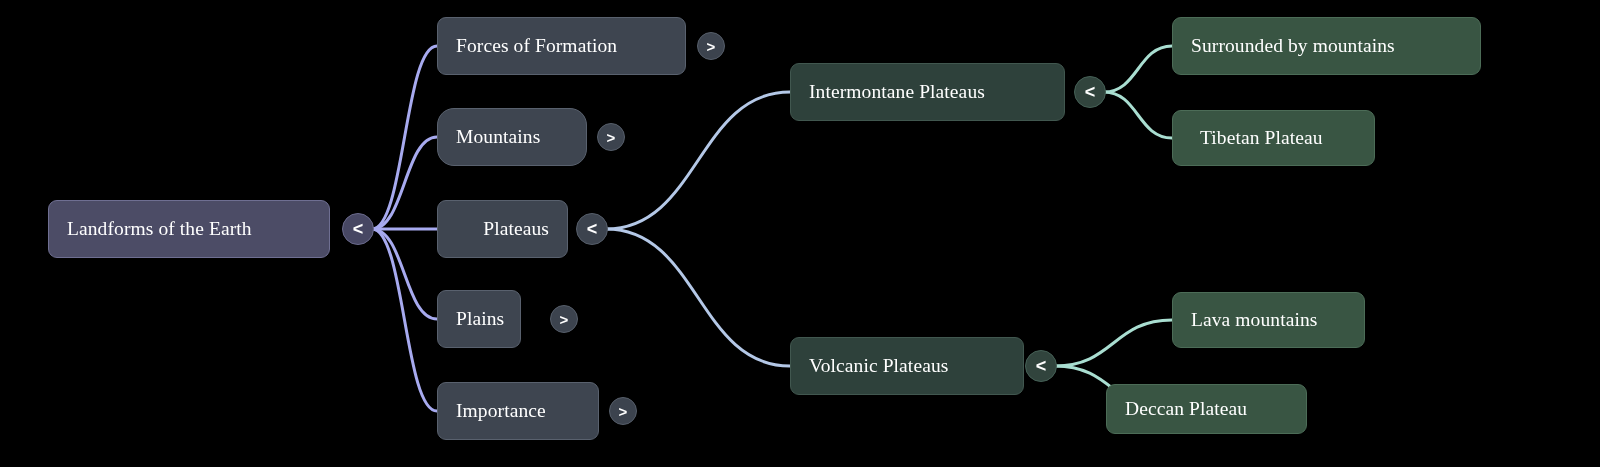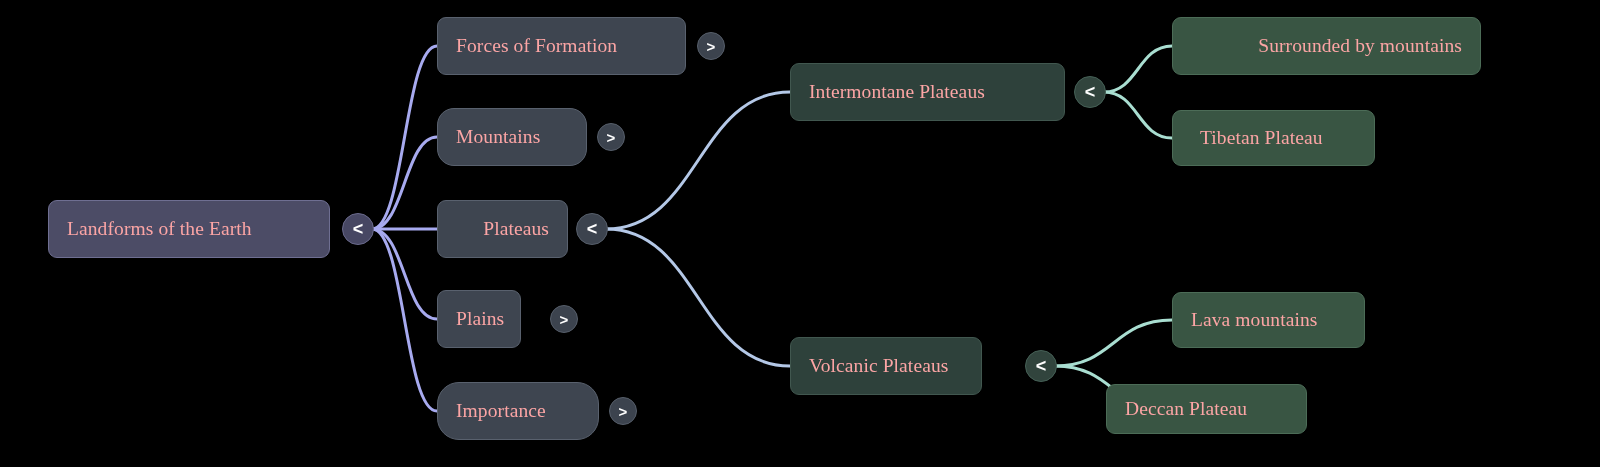--- a/index.html
+++ b/index.html
@@ -22,21 +22,21 @@
     width: 1600px;
     height: 467px;
     pointer-events: none;
   }
   .node {
     position: absolute;
     box-sizing: border-box;
     display: flex;
     align-items: center;
     border-radius: 9px;
-    color: #fca5a5;
+    color: #ffffff;
     font-size: 19.5px;
     line-height: 1;
     padding: 0 18px;
     white-space: nowrap;
     letter-spacing: 0.1px;
     z-index: 5;
   }
   .node-root {
     background: #4c4c66;
     border: 1px solid #6f6f92;
@@ -121,37 +121,37 @@
       </div>
       <div class="badge badge-l2" style="left: 597px; top: 123px; width: 28px; height: 28px; font-size: 15px;">&gt;</div>
       <div class="node node-l2" style="left: 437px; top: 200px; width: 131px; height: 58px; justify-content: flex-end;">
         <span>Plateaus</span>
       </div>
       <div class="badge badge-l2" style="left: 576px; top: 213px; width: 32px; height: 32px; font-size: 18px;">&lt;</div>
       <div class="node node-l2" style="left: 437px; top: 290px; width: 84px; height: 58px;">
         <span>Plains</span>
       </div>
       <div class="badge badge-l2" style="left: 550px; top: 305px; width: 28px; height: 28px; font-size: 15px;">&gt;</div>
-      <div class="node node-l2" style="left: 437px; top: 382px; width: 162px; height: 58px; border-radius: 22px;">
+      <div class="node node-l2" style="left: 437px; top: 382px; width: 162px; height: 58px;">
         <span>Importance</span>
       </div>
       <div class="badge badge-l2" style="left: 609px; top: 397px; width: 28px; height: 28px; font-size: 15px;">&gt;</div>
     </div>
   <div id="level3-nodes">
       <div class="node node-l3" style="left: 790px; top: 63px; width: 275px; height: 58px;">
         <span>Intermontane Plateaus</span>
       </div>
       <div class="badge badge-l3" style="left: 1074px; top: 76px; width: 32px; height: 32px; font-size: 18px;">&lt;</div>
-      <div class="node node-l3" style="left: 790px; top: 337px; width: 192px; height: 58px; text-align: center;">
+      <div class="node node-l3" style="left: 790px; top: 337px; width: 234px; height: 58px; text-align: center;">
         <span>Volcanic Plateaus</span>
       </div>
       <div class="badge badge-l3" style="left: 1025px; top: 350px; width: 32px; height: 32px; font-size: 18px;">&lt;</div>
     </div>
   <div id="level4-nodes">
-      <div class="node node-l4" style="left: 1172px; top: 17px; width: 309px; height: 58px; justify-content: flex-end;">
+      <div class="node node-l4" style="left: 1172px; top: 17px; width: 309px; height: 58px;">
         <span>Surrounded by mountains</span>
       </div>
       <div class="node node-l4" style="left: 1172px; top: 110px; width: 203px; height: 56px; padding-left: 27px;">
         <span>Tibetan Plateau</span>
       </div>
       <div class="node node-l4" style="left: 1172px; top: 292px; width: 193px; height: 56px;">
         <span>Lava mountains</span>
       </div>
       <div class="node node-l4" style="left: 1106px; top: 384px; width: 201px; height: 50px;">
         <span>Deccan Plateau</span>

